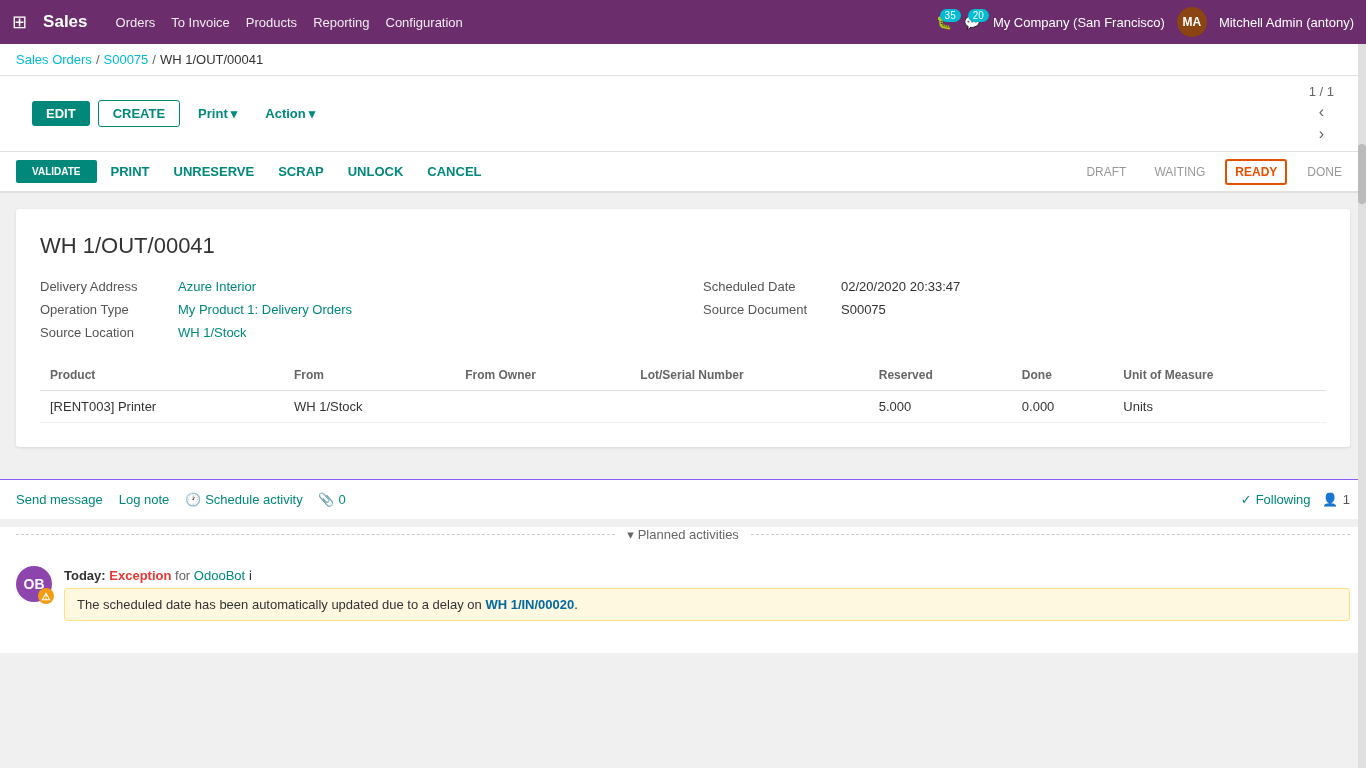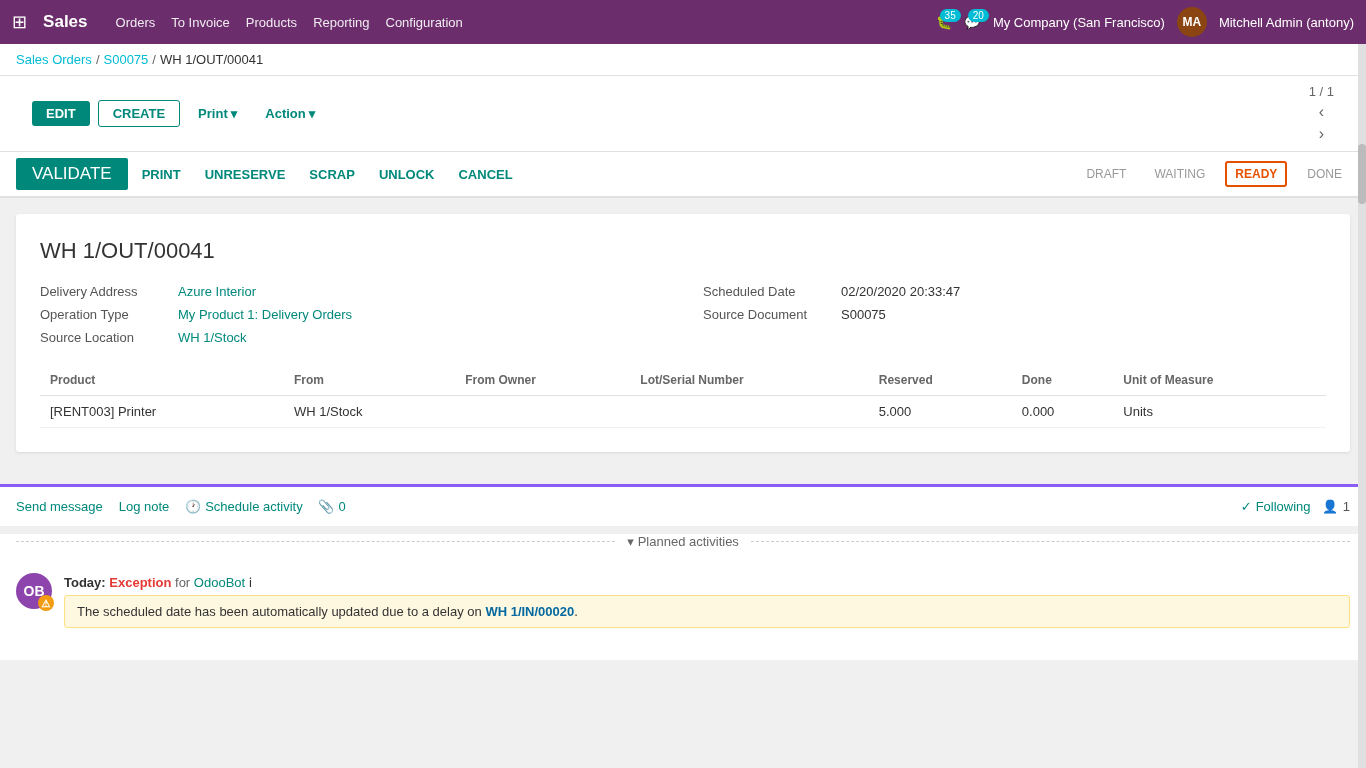--- a/index.html
+++ b/index.html
@@ -71,21 +71,21 @@
 
     
     .status-bar {
       background: white;
       padding: 6px 16px;
       border-bottom: 2px solid #e0e0e0;
       display: flex;
       align-items: center;
       gap: 4px;
     }
-    .btn-validate { background: #00897b; color: white; border: none; padding: 6px 16px; border-radius: 2px; cursor: pointer; font-weight: normal; font-size: 17px; }
+    .btn-validate { background: #00897b; color: white; border: none; padding: 6px 16px; border-radius: 2px; cursor: pointer; font-weight: bold; font-size: 10px; }
     .btn-action { background: transparent; color: #00897b; border: none; padding: 6px 10px; cursor: pointer; font-weight: bold; font-size: 13px; }
     .status-steps { margin-left: auto; display: flex; align-items: center; gap: 12px; }
     .status-step { color: #999; font-size: 12px; padding: 4px 8px; }
     .status-step.active {
       color: #e65100;
       border: 2px solid #e65100;
       border-radius: 3px;
       font-weight: bold;
     }
     .status-step.done-step { color: #999; }
@@ -156,21 +156,21 @@
       padding: 8px 10px;
       font-size: 13px;
       border-bottom: 1px solid #f0f0f0;
       color: #333;
     }
 
     
     .bottom-bar {
       background: white;
       padding: 12px 16px;
-      border-top: 3px solid #8b5cf6;
+      border-top: 1px solid #8b5cf6;
       display: flex;
       align-items: flex-start;
       gap: 16px;
     }
     .bottom-btn { background: none; border: none; color: #00897b; font-size: 13px; cursor: pointer; font-weight: 500; }
     .bottom-right { margin-left: auto; display: flex; align-items: center; gap: 12px; }
     .following-btn {
       background: none; border: none; color: #00897b; font-size: 13px; cursor: pointer;
       display: flex; align-items: center; gap: 4px;
     }

